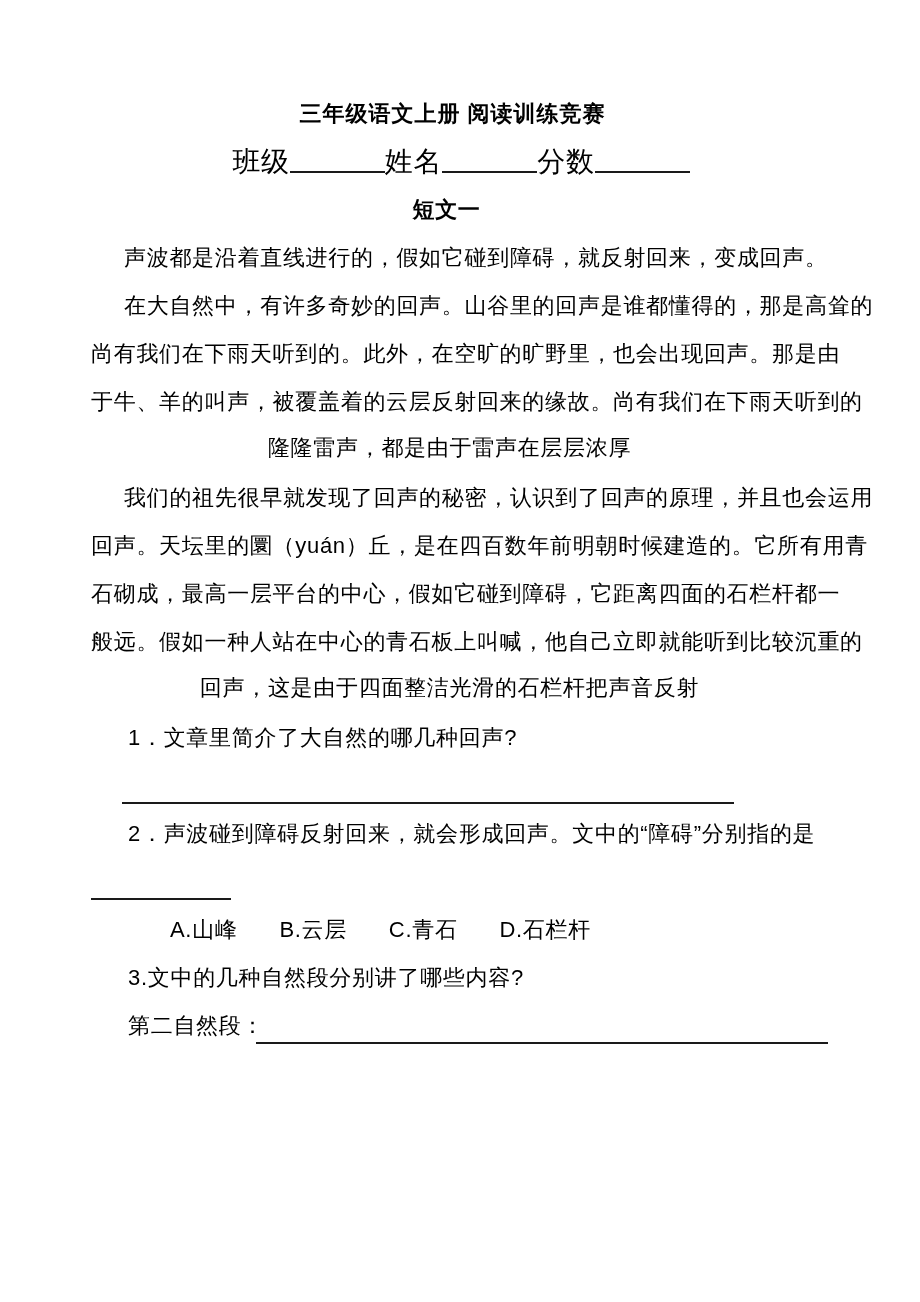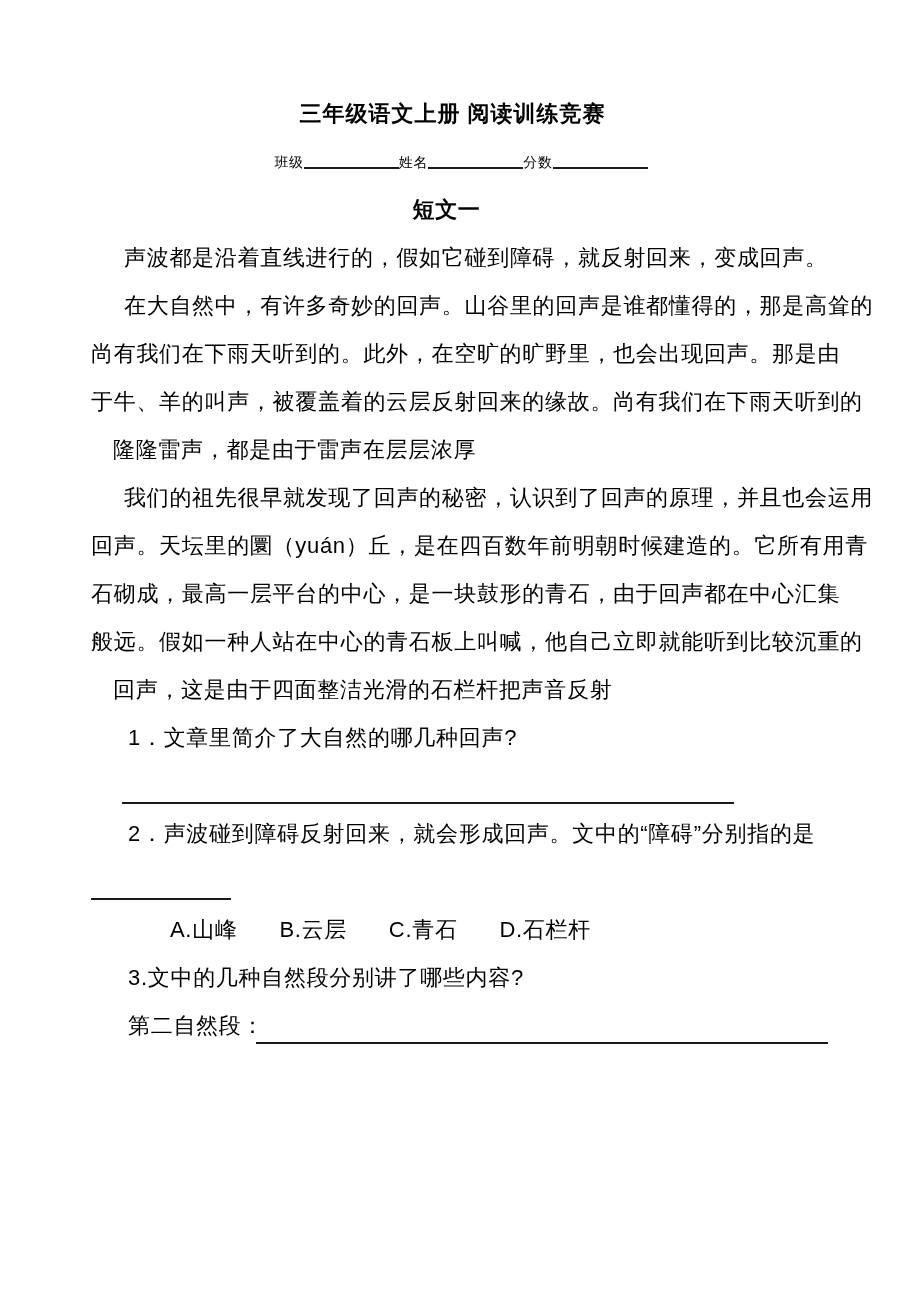--- a/index.html
+++ b/index.html
@@ -34,30 +34,30 @@
     letter-spacing: 1px;
   }
   .section {
     font-weight: bold;
     text-align: center;
     padding-left: 16px;
   }
   .fields {
     text-align: center;
     padding-left: 45px;
-    font-size: 14px;
+    font-size: 28px;
   }
   .blank-u {
     display: inline-block;
     width: 95px;
     border-bottom: 2px solid #1a1a1a;
     transform: translateY(2px);
   }
   .indent { text-indent: 33px; }
-  .center { text-align: left; padding-left: 22px; }
+  .center { text-align: center; padding-left: 22px; font-family: Liberation Mono, monospace; }
   .q { padding-left: 37px; }
   .options { padding-left: 79px; }
   .opt { margin-right: 35px; text-align: center; }
   .line {
     position: absolute;
     top: 40px;
     height: 0;
     border-top: 2px solid #1a1a1a;
   }
   .l-q1 { left: 31px;  width: 612px; }
@@ -76,21 +76,21 @@
 
   <div class="row section">短文一</div>
 
   <div class="row indent">声波都是沿着直线进行的，假如它碰到障碍，就反射回来，变成回声。</div>
   <div class="row indent">在大自然中，有许多奇妙的回声。山谷里的回声是谁都懂得的，那是高耸的</div>
   <div class="row">尚有我们在下雨天听到的。此外，在空旷的旷野里，也会出现回声。那是由</div>
   <div class="row">于牛、羊的叫声，被覆盖着的云层反射回来的缘故。尚有我们在下雨天听到的</div>
   <div class="row center">隆隆雷声，都是由于雷声在层层浓厚</div>
   <div class="row indent">我们的祖先很早就发现了回声的秘密，认识到了回声的原理，并且也会运用</div>
   <div class="row">回声。天坛里的圜（yuán）丘，是在四百数年前明朝时候建造的。它所有用青</div>
-  <div class="row">石砌成，最高一层平台的中心，是一块鼓形的青石，由于回声都在中心汇集</div>
+  <div class="row">石砌成，最高一层平台的中心，假如它碰到障碍，它距离四面的石栏杆都一</div>
   <div class="row">般远。假如一种人站在中心的青石板上叫喊，他自己立即就能听到比较沉重的</div>
   <div class="row center">回声，这是由于四面整洁光滑的石栏杆把声音反射</div>
 
   <div class="row q">1．文章里简介了大自然的哪几种回声?</div>
 
   <div class="row">
     <div class="line l-q1"></div>
   </div>
 
   <div class="row q">2．声波碰到障碍反射回来，就会形成回声。文中的“障碍”分别指的是</div>

